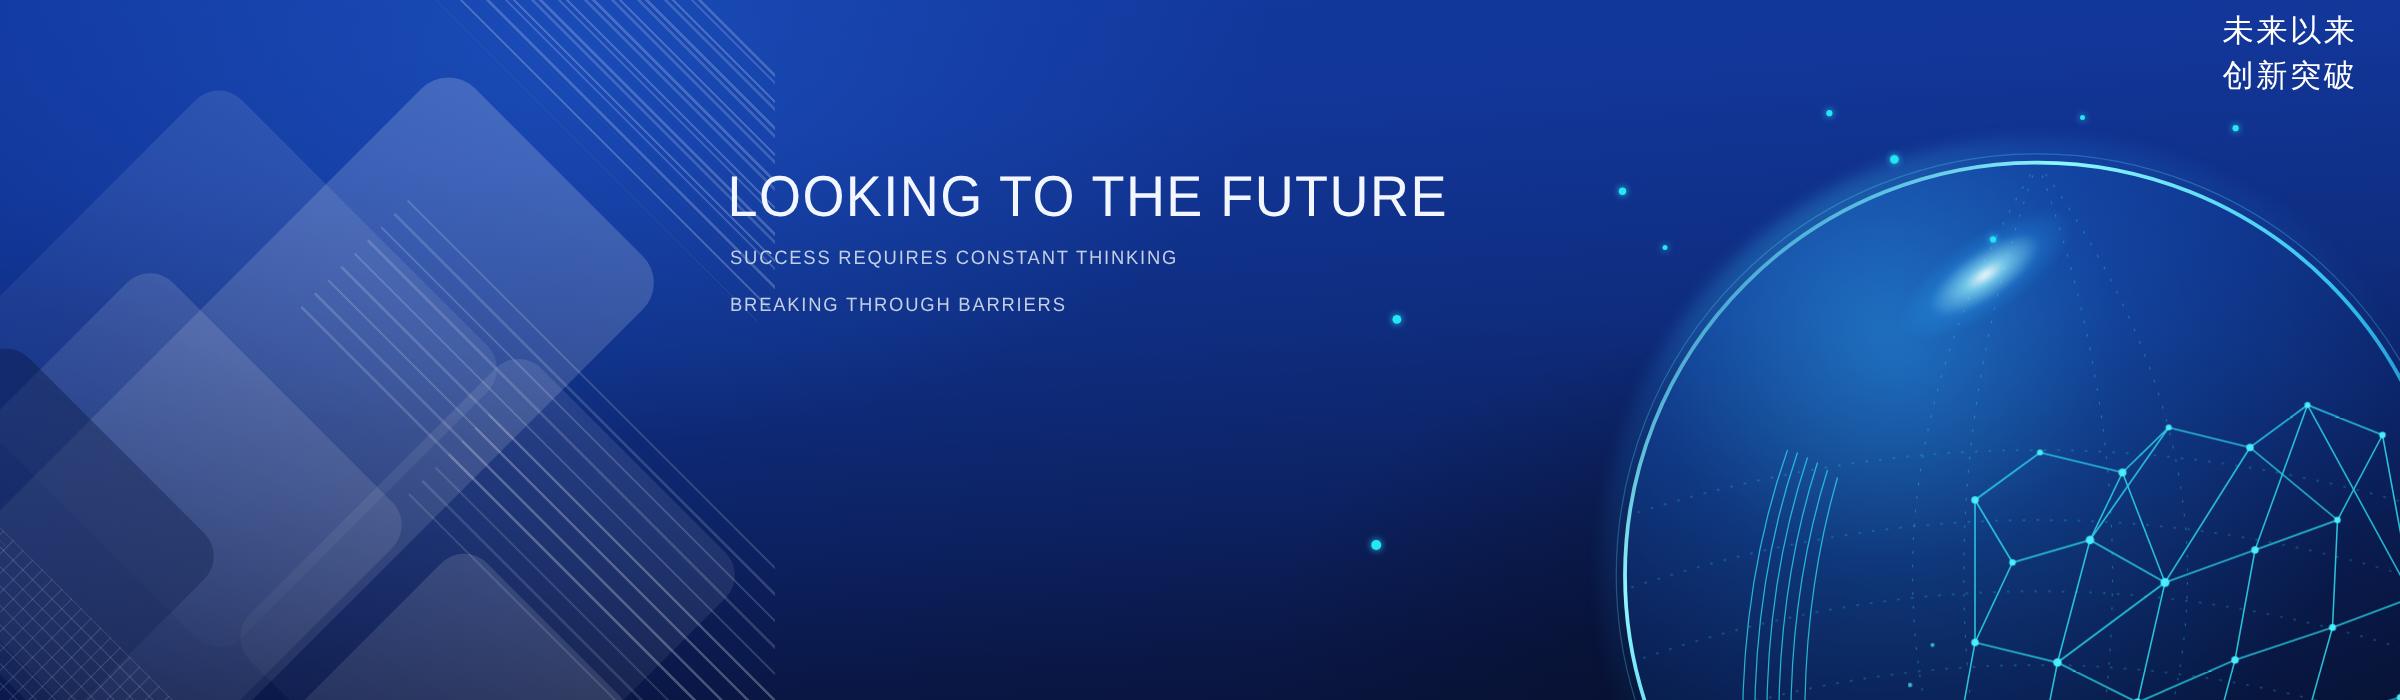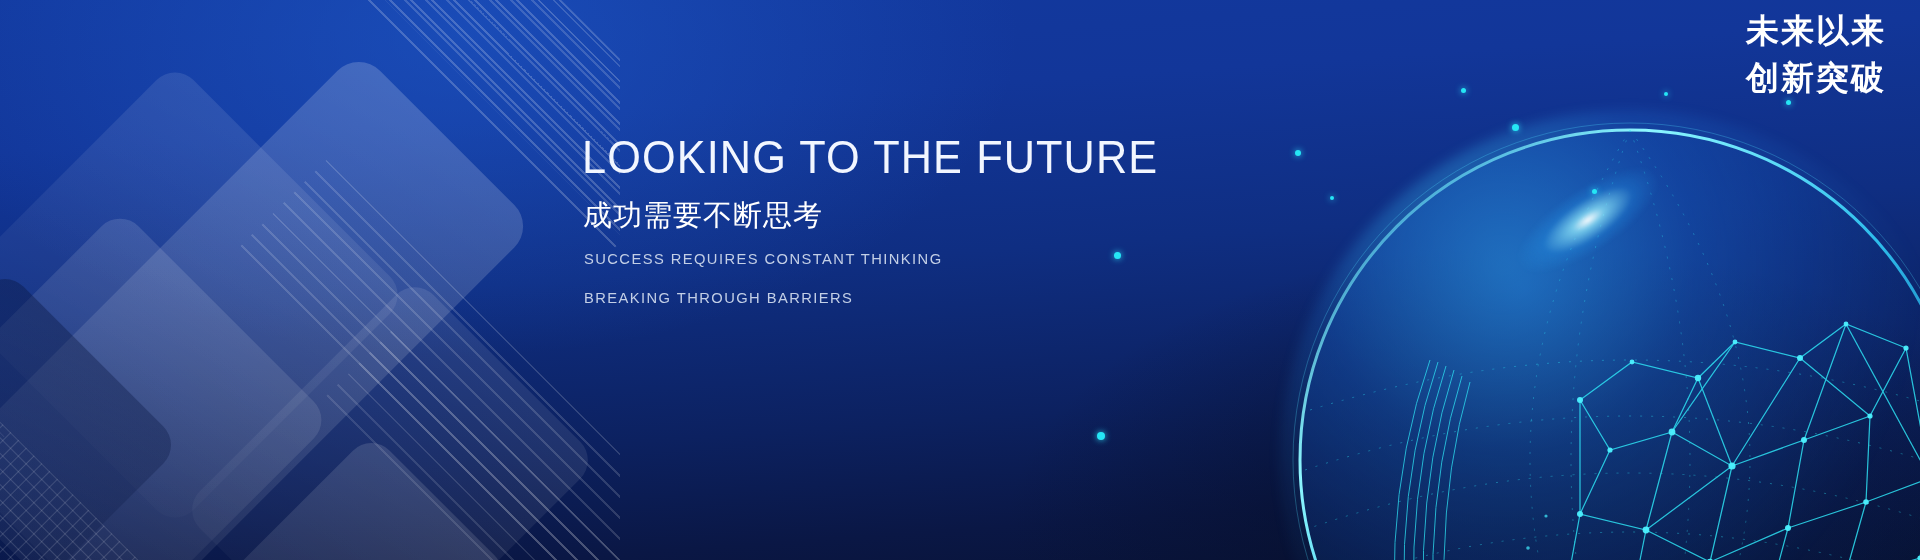--- a/index.html
+++ b/index.html
@@ -73,21 +73,21 @@
   }
   .t-sub-en{
     color:#c3cfe6;font-size:15.5px;line-height:1.72;margin:12px 0 0 4px;
     letter-spacing:1.5px;font-weight:300;
     transform:scaleX(0.95);transform-origin:left center;
   }
 
   
   .corner{
     position:absolute;right:34px;top:8px;text-align:right;
-    color:#fff;font-size:33px;line-height:1.42;font-weight:700;letter-spacing:2px;
+    color:#fff;font-size:25px;line-height:1.42;font-weight:400;letter-spacing:2px;
   }
 </style>
 </head>
 <body>
 
 <div class="banner">
 
   <div class="geo">
     <div class="geo-inner">
       <div class="rrect o3" style="left:150px;top:330px;width:330px;height:330px;"></div>
@@ -264,18 +264,17 @@
   <div class="spark" style="left:1330px;top:196px;width:4px;height:4px;"></div>
   <div class="spark" style="left:1097px;top:432px;width:8px;height:8px;"></div>
 
   <div class="corner">
     <div>未来以来</div>
     <div>创新突破</div>
   </div>
 
   <div class="copy">
     <div class="t-en">LOOKING TO THE FUTURE</div>
-    <div class="t-sub">成功需要不断思考</div>
     <div class="t-sub-en">SUCCESS REQUIRES CONSTANT THINKING</div>
     <div class="t-sub-en">BREAKING THROUGH BARRIERS</div>
   </div>
 
 </div>
 
 </body></html>

